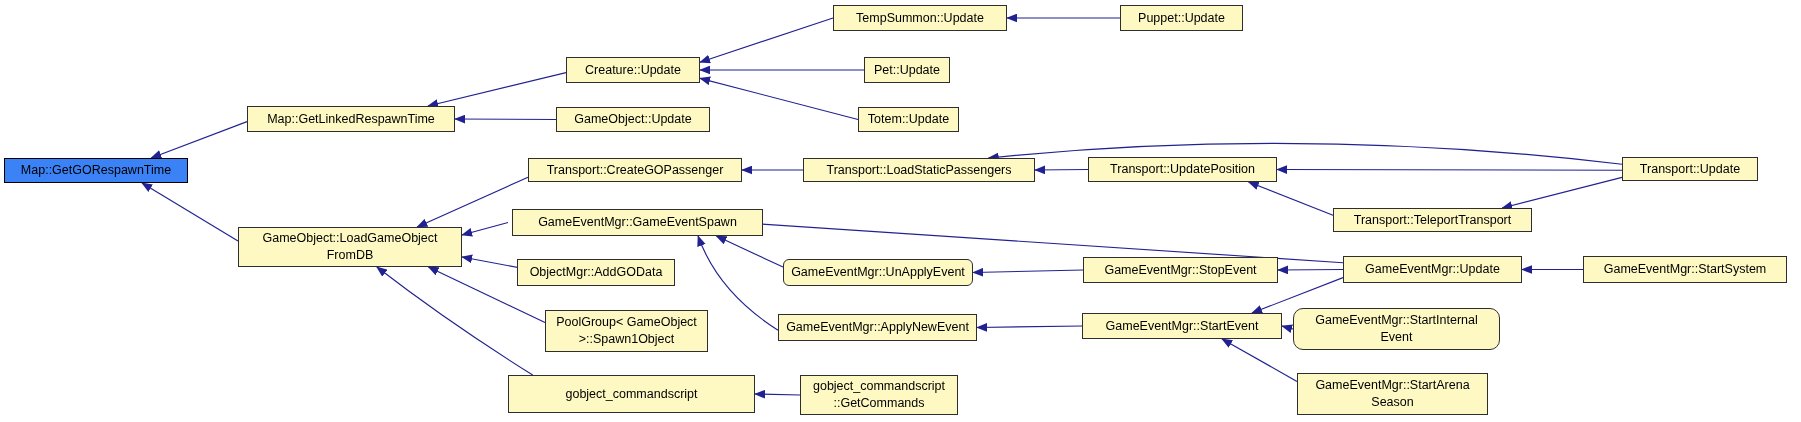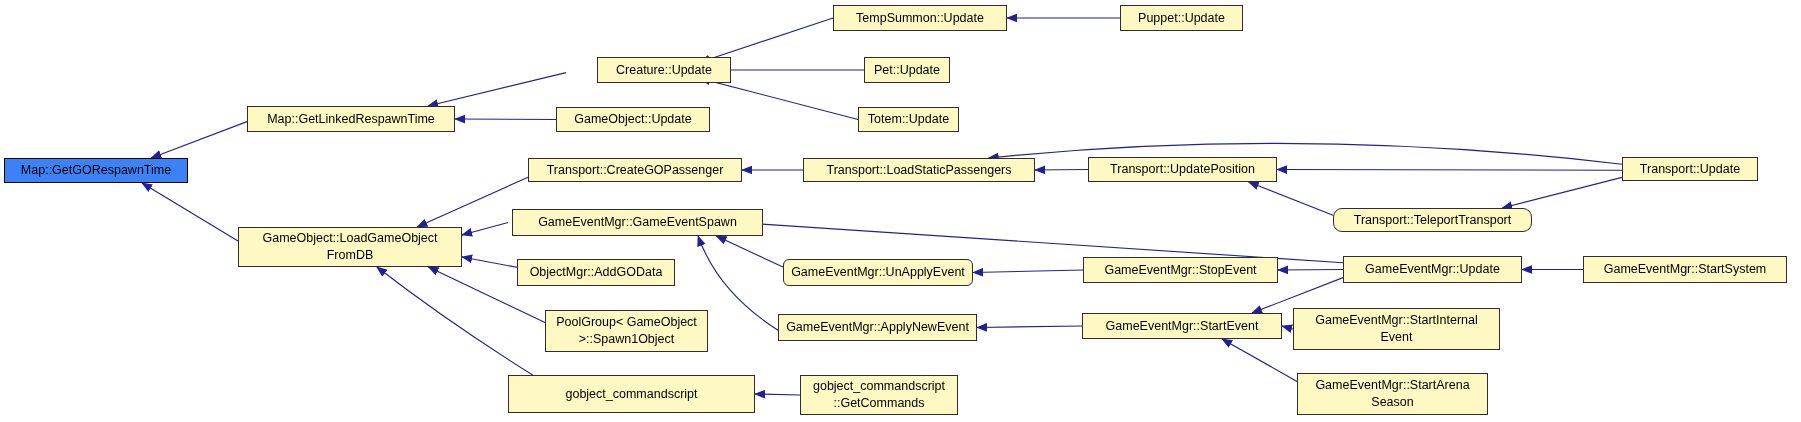--- a/index.html
+++ b/index.html
@@ -74,21 +74,21 @@
       <path d="M1293,329 L1282,326" fill="none" stroke="#212192" stroke-width="1.15" marker-end="url(#arrowhead)"></path>
       <path d="M1297,381.4 L1222,339" fill="none" stroke="#212192" stroke-width="1.15" marker-end="url(#arrowhead)"></path>
       <path d="M800,395 L755,394" fill="none" stroke="#212192" stroke-width="1.15" marker-end="url(#arrowhead)"></path>
     </svg>
 <div class="node hl" title="Map::GetGORespawnTime" style="left: 4px; top: 158px; width: 184px; height: 25px;">
       <div class="ln">Map::GetGORespawnTime</div>
     </div>
     <div class="node" title="Map::GetLinkedRespawnTime" style="left: 247px; top: 106px; width: 208px; height: 26px;">
       <div class="ln">Map::GetLinkedRespawnTime</div>
     </div>
-    <div class="node" title="Creature::Update" style="left: 566px; top: 57px; width: 134px; height: 26px; margin-left: 31px;">
+    <div class="node" title="Creature::Update" style="left: 566px; top: 57px; width: 134px; height: 26px;">
       <div class="ln">Creature::Update</div>
     </div>
     <div class="node" title="GameObject::Update" style="left: 556px; top: 107px; width: 154px; height: 25px;">
       <div class="ln">GameObject::Update</div>
     </div>
     <div class="node" title="TempSummon::Update" style="left: 833px; top: 5px; width: 174px; height: 26px;">
       <div class="ln">TempSummon::Update</div>
     </div>
     <div class="node" title="Pet::Update" style="left: 864px; top: 57px; width: 86px; height: 26px;">
       <div class="ln">Pet::Update</div>
@@ -104,21 +104,21 @@
     </div>
     <div class="node" title="Transport::LoadStaticPassengers" style="left: 803px; top: 158px; width: 232px; height: 24px;">
       <div class="ln">Transport::LoadStaticPassengers</div>
     </div>
     <div class="node" title="Transport::UpdatePosition" style="left: 1088px; top: 157px; width: 189px; height: 25px;">
       <div class="ln">Transport::UpdatePosition</div>
     </div>
     <div class="node" title="Transport::Update" style="left: 1622px; top: 157px; width: 136px; height: 24px;">
       <div class="ln">Transport::Update</div>
     </div>
-    <div class="node" title="Transport::TeleportTransport" style="left: 1333px; top: 208px; width: 199px; height: 24px; border-radius: 9px;">
+    <div class="node" title="Transport::TeleportTransport" style="left: 1333px; top: 208px; width: 199px; height: 24px;">
       <div class="ln">Transport::TeleportTransport</div>
     </div>
     <div class="node" title="GameEventMgr::GameEventSpawn" style="left: 488px; top: 209px; width: 251px; height: 27px; margin-left: 24px;">
       <div class="ln">GameEventMgr::GameEventSpawn</div>
     </div>
     <div class="node" title="GameObject::LoadGameObjectFromDB" style="left: 238px; top: 227px; width: 224px; height: 40px;">
       <div class="ln">GameObject::LoadGameObject</div>
       <div class="ln">FromDB</div>
     </div>
     <div class="node" title="ObjectMgr::AddGOData" style="left: 517px; top: 259px; width: 158px; height: 27px;">
@@ -146,21 +146,21 @@
     </div>
     <div class="node" title="GameEventMgr::StartEvent" style="left: 1082px; top: 313px; width: 200px; height: 26px;">
       <div class="ln">GameEventMgr::StartEvent</div>
     </div>
     <div class="node" title="GameEventMgr::Update" style="left: 1343px; top: 256px; width: 179px; height: 27px; justify-content: center;">
       <div class="ln">GameEventMgr::Update</div>
     </div>
     <div class="node" title="GameEventMgr::StartSystem" style="left: 1583px; top: 256px; width: 204px; height: 27px;">
       <div class="ln">GameEventMgr::StartSystem</div>
     </div>
-    <div class="node" title="GameEventMgr::StartInternalEvent" style="left: 1293px; top: 308px; width: 207px; height: 42px;">
+    <div class="node" title="GameEventMgr::StartInternalEvent" style="left: 1293px; top: 308px; width: 207px; height: 42px; border-radius: 10px;">
       <div class="ln">GameEventMgr::StartInternal</div>
       <div class="ln">Event</div>
     </div>
     <div class="node" title="GameEventMgr::StartArenaSeason" style="left: 1297px; top: 373px; width: 191px; height: 42px;">
       <div class="ln">GameEventMgr::StartArena</div>
       <div class="ln">Season</div>
     </div>
   </div>
 
 </body></html>

